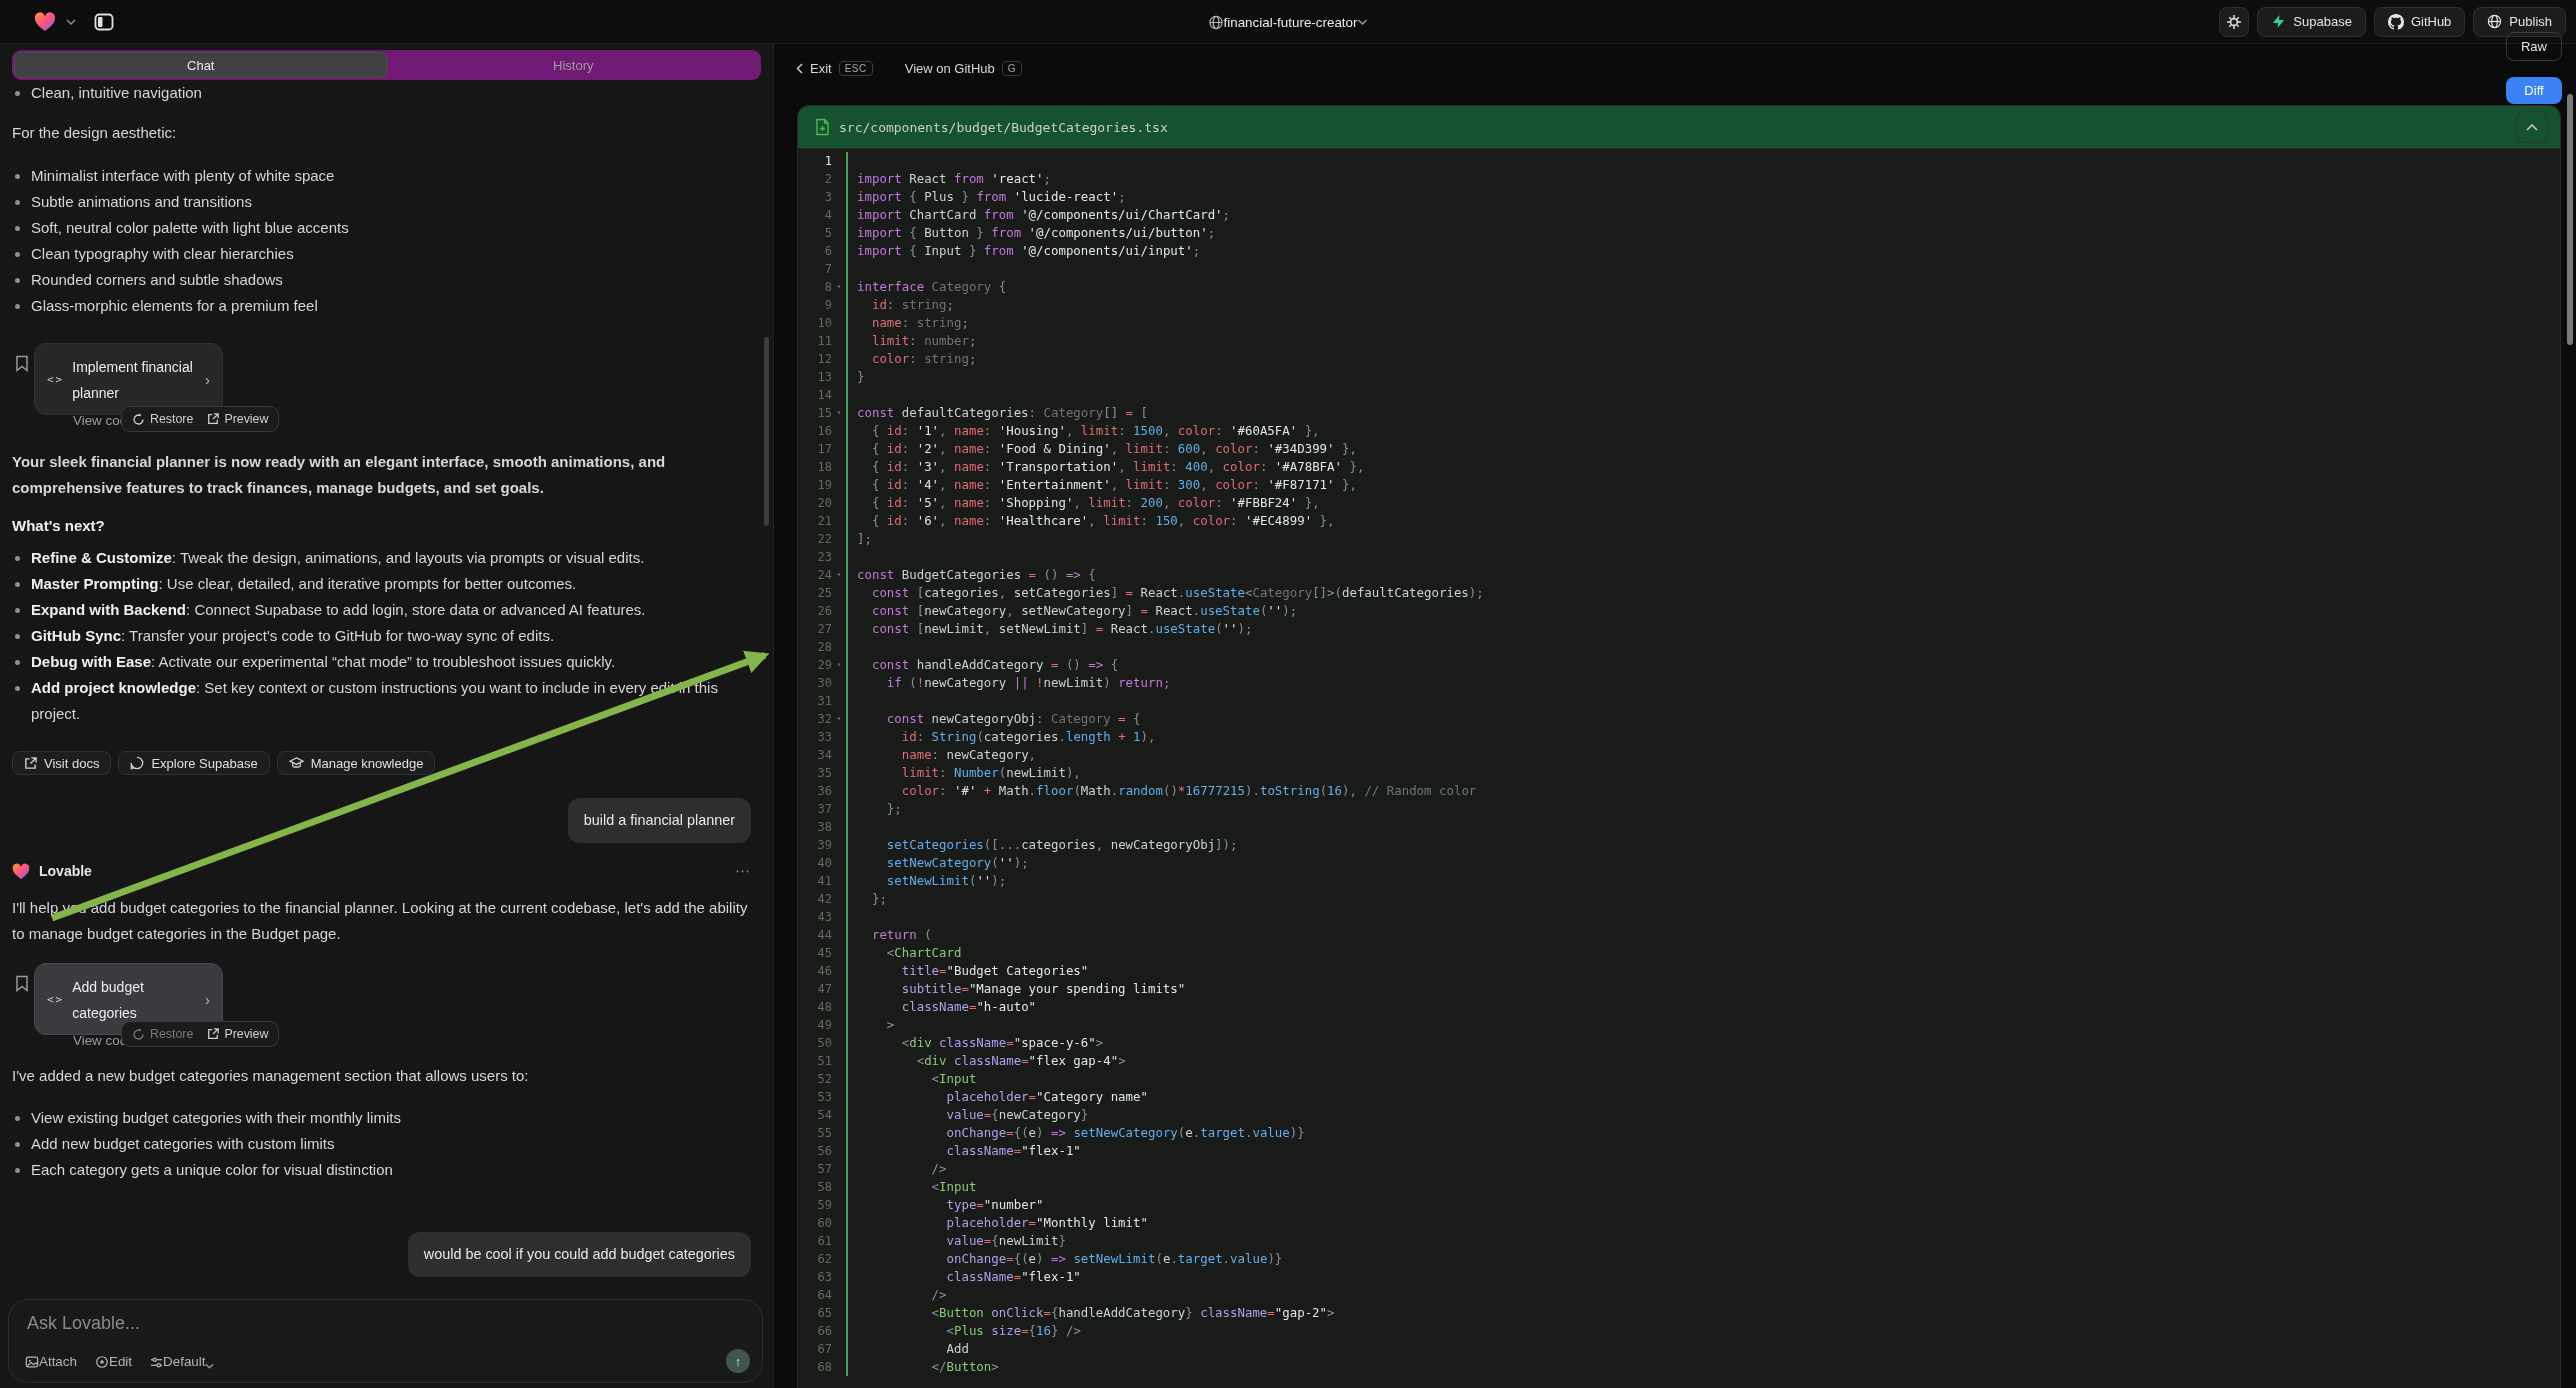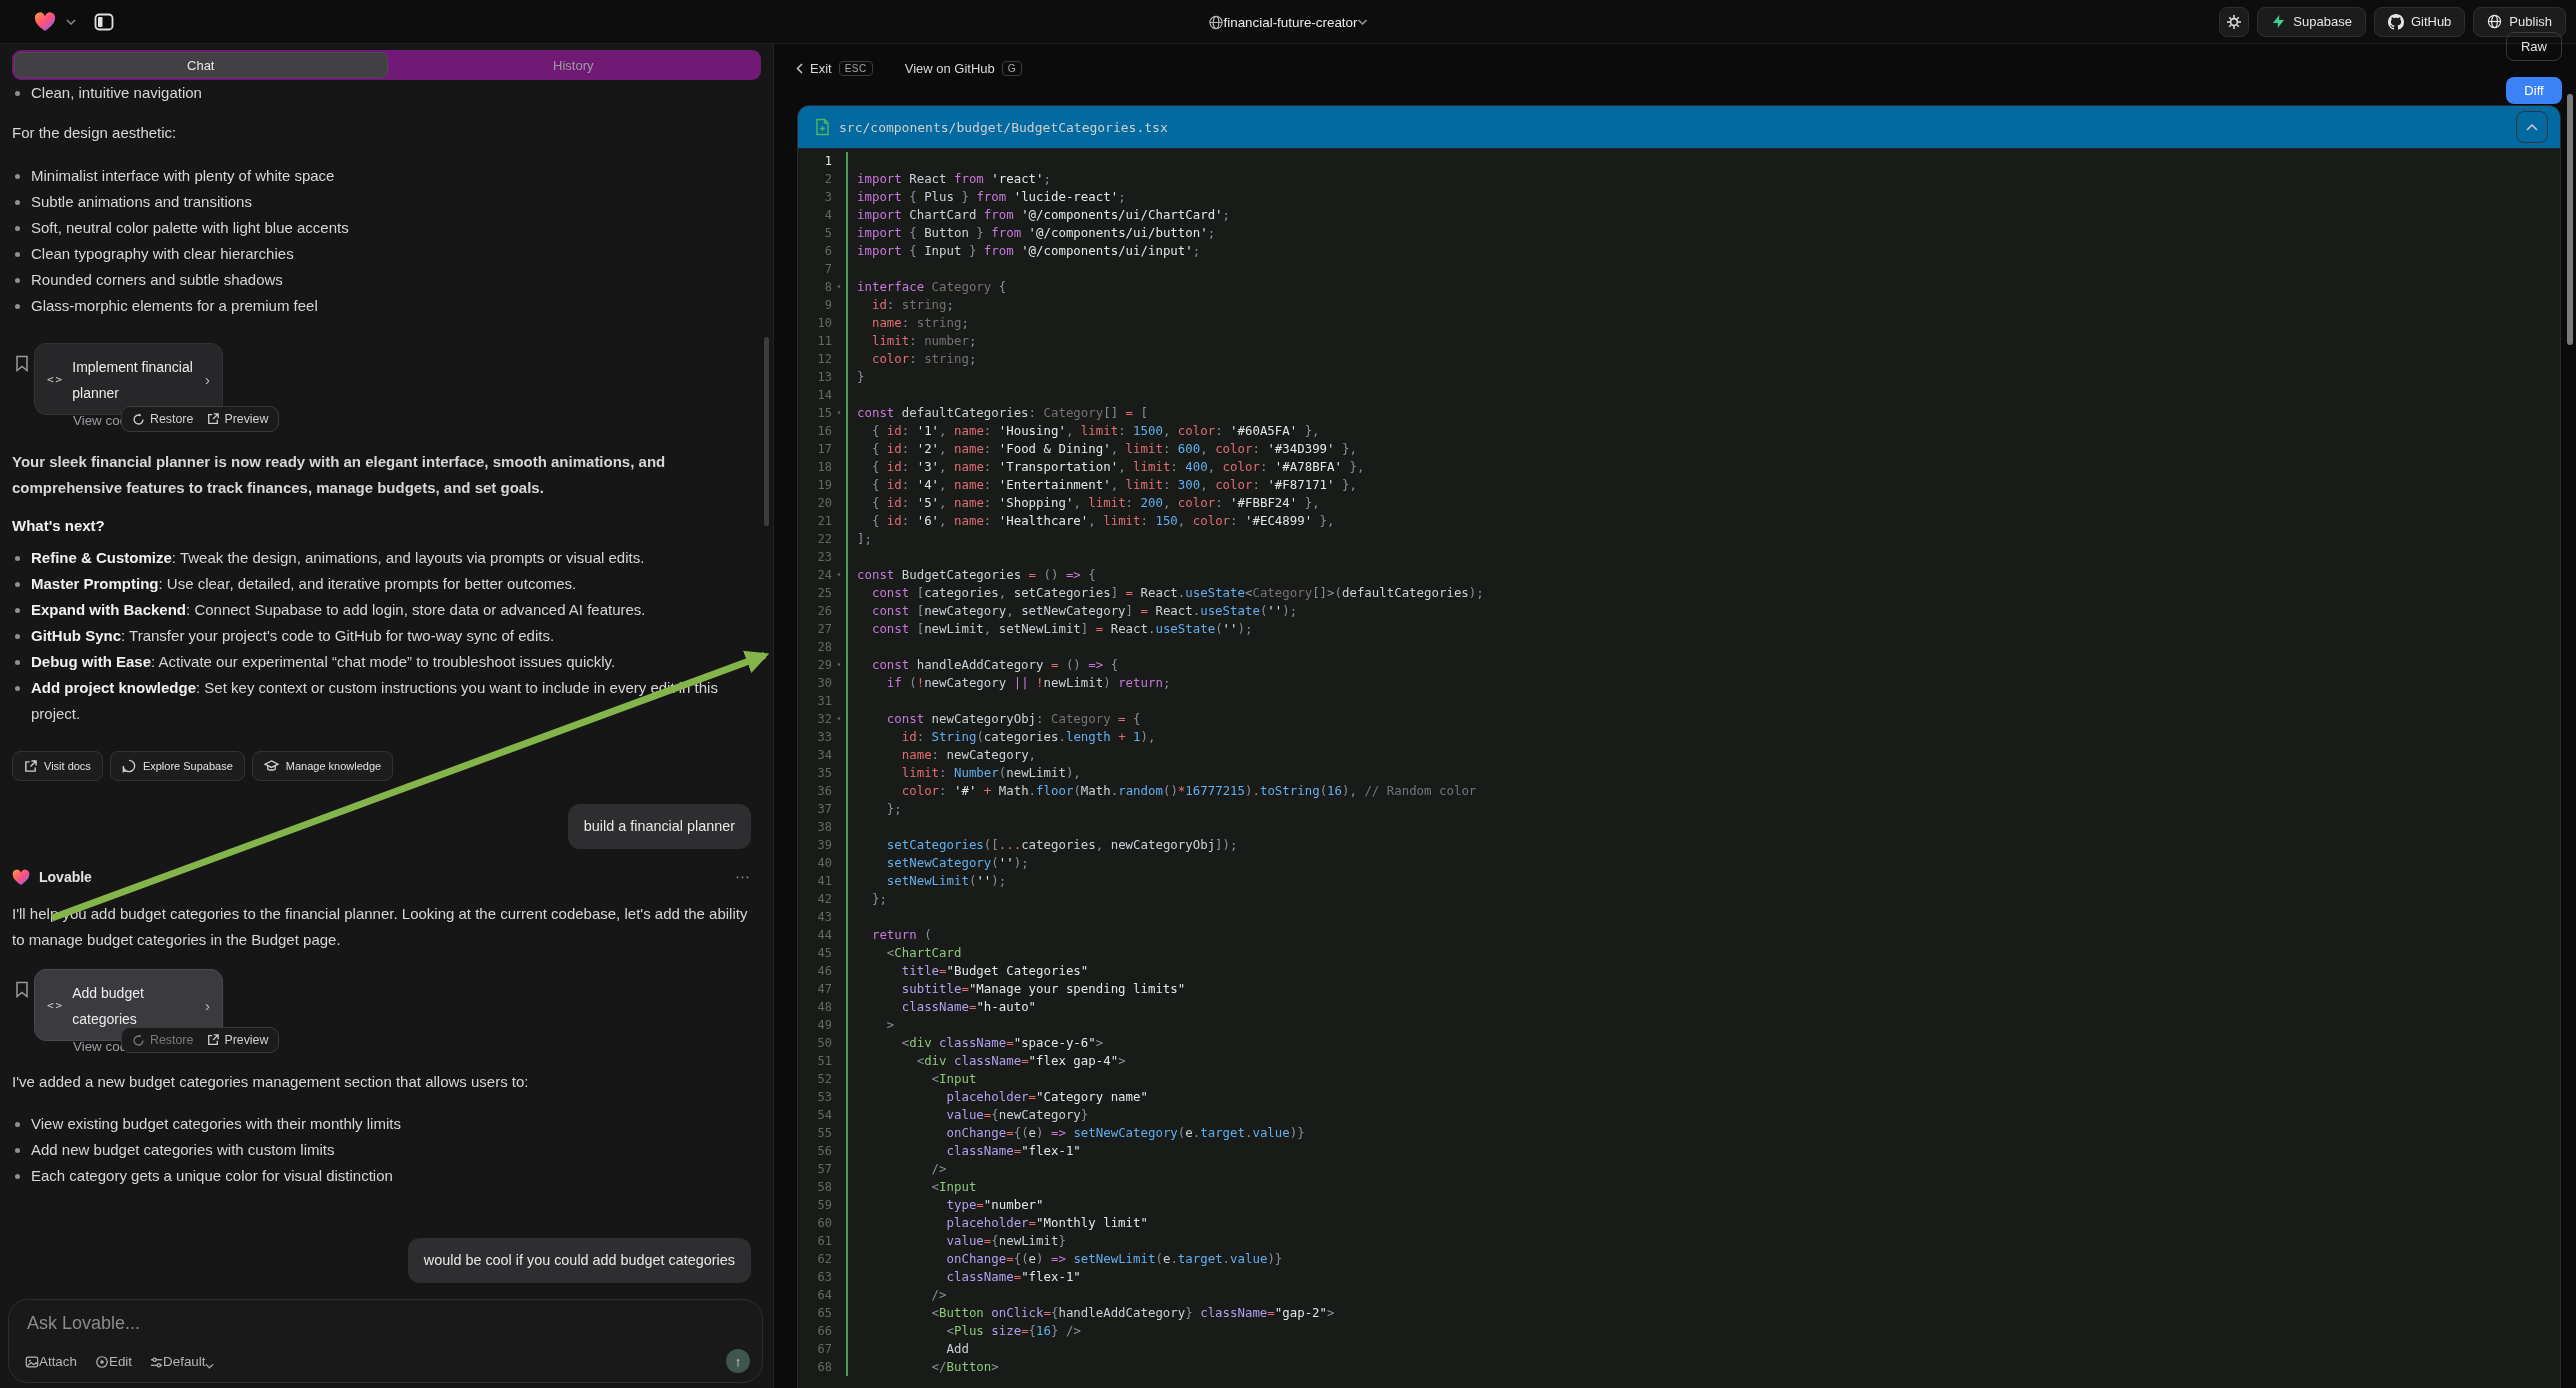--- a/index.html
+++ b/index.html
@@ -58,22 +58,22 @@
   .vcard .arrow { margin-left:auto; color:#bbbbbb; font-size:15px; }
   .vcard .row2 { margin-top:6px; padding-left:26px; font-size:13.4px; color:#9b9ba3;
     cursor:pointer; line-height:18px; }
   .vtoolbar { position:absolute; left:109px; top:63px; height:26px; background:#1b1b1b;
     border:1px solid #3a3a3a; border-radius:9px; display:flex; align-items:center;
     padding:0 10px; gap:14px; font-size:12.4px; color:#d0d0d0; }
   .vtool { display:inline-flex; align-items:center; gap:5px; cursor:pointer; }
   .vtool.dim { color:#7a7a7a; }
 
   .act-row { margin-top:24px; display:flex; gap:7px; }
-  .act-btn { height:30px; border:1px solid #333333; background:#1d1d1d; border-radius:8px;
-    display:inline-flex; align-items:center; gap:7px; padding:0 11px; font-size:11px;
+  .act-btn { height:24px; border:1px solid #333333; background:#1d1d1d; border-radius:8px;
+    display:inline-flex; align-items:center; gap:7px; padding:0 11px; font-size:13px;
     color:#e0e0e0; cursor:pointer; }
 
   .bubble-row { display:flex; justify-content:flex-end; }
   .bubble { background:#2e2e31; border-radius:12px; padding:10px 16px; font-size:14.4px;
     color:#e8e8e8; line-height:25px; max-width:558px; }
   .bubble-row.m1 { margin-top:23px; }
   .bubble-row.m2 { margin-top:49px; }
 
   .lov-head { margin-top:16px; display:flex; align-items:center; gap:9px; height:24px; }
   .lov-head .name { font-size:14px; font-weight:600; color:#e4e4e4; }
@@ -113,21 +113,21 @@
     color:#a8a8a8; letter-spacing:0.5px; }
   .ch-gap { width:32px; }
   .ch-right { margin-left:auto; display:flex; gap:16px;flex-direction:column; }
   .btn-raw { border:1px solid #3a3a3a; background:transparent; color:#e3e3e3; font-size:13px;
     border-radius:8px; padding:6px 14px; cursor:pointer; font-family:inherit; }
   .btn-diff { border:none; background:#3b82f6; color:#fff; font-size:13px; border-radius:8px;
     padding:6px 14px; cursor:pointer; font-family:inherit; }
 
   .file-card { position:absolute; top:61px; left:23px; right:15px; bottom:-2px;
     border:1px solid #2b2b2b; border-radius:12px 12px 0 0; overflow:hidden; background:#181b17; }
-  .fc-head { height:43px; background:#0369a1; border-bottom:1px solid #262626; display:flex;
+  .fc-head { height:43px; background:#14532d; border-bottom:1px solid #262626; display:flex;
     align-items:center; padding:0 12px 0 17px; }
   .fc-path { margin-left:9px; font-family:"DejaVu Sans Mono", monospace; font-size:13px;
     color:#cfcfcf; }
   .fc-collapse { margin-left:auto; width:32px; height:32px; border:1px solid #333;
     border-radius:8px; display:flex; align-items:center; justify-content:center;
     color:#cccccc; cursor:pointer; background:transparent; }
 
   .code-body { position:absolute; top:44px; left:0; right:0; bottom:0; background:#181b17;
     font-family:"DejaVu Sans Mono", monospace; font-size:12.4px; padding-top:2px; }
   .code-row { height:18px; line-height:18px; display:flex; white-space:pre; }

